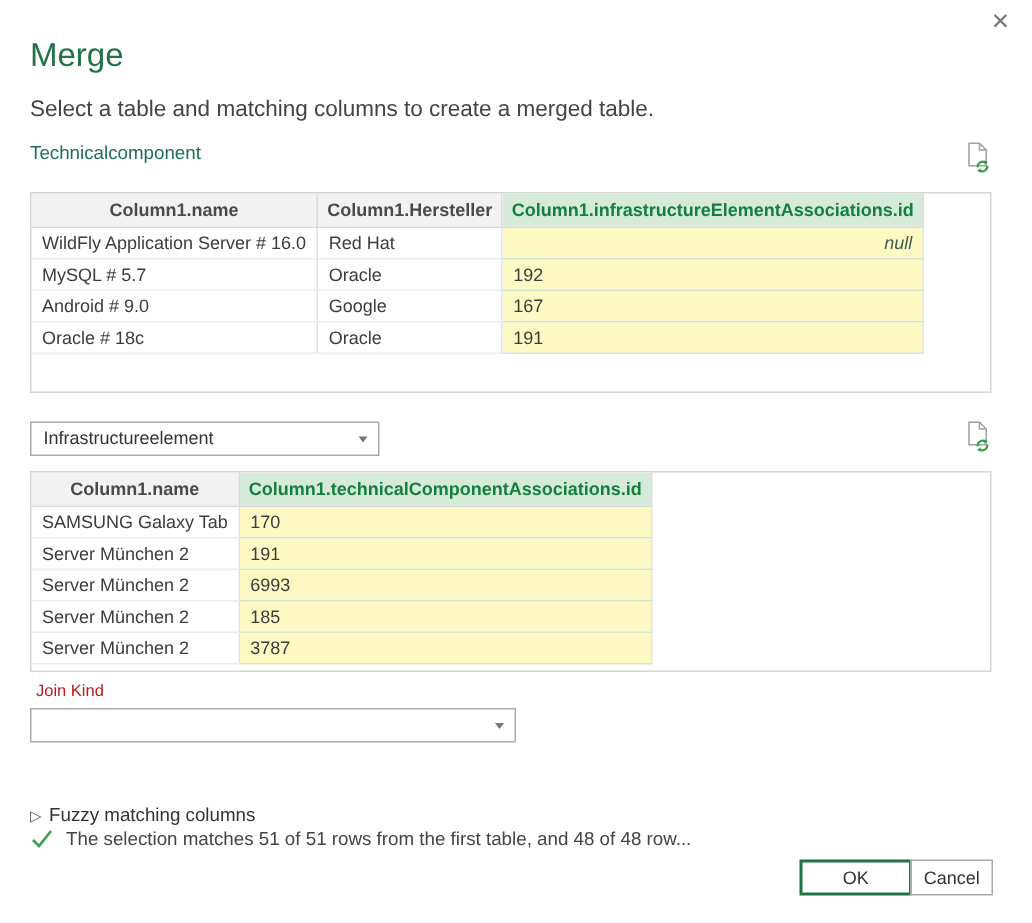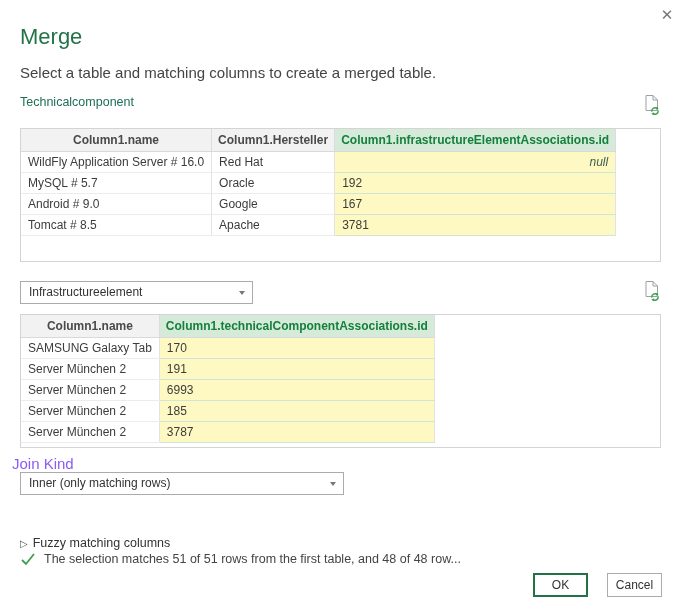--- a/index.html
+++ b/index.html
@@ -36,36 +36,36 @@
 
   .select-box { position:absolute; height:23px; border:1px solid #ababab; background:#fff;
     font-size:12px; color:#333; line-height:21px; padding:0 22px 0 8px; cursor:pointer;
     white-space:nowrap; overflow:hidden; }
   .sel-table2 { left:20px; top:281px; width:233px; }
   .sel-join  { left:20px; top:472px; width:324px; }
   .dd-arrow { position:absolute; right:7px; top:9px; width:0; height:0;
     border-left:3.5px solid transparent; border-right:3.5px solid transparent;
     border-top:4.5px solid #777; }
 
-  .join-label { position:absolute; left:12px; top:455px; font-size:15px; color:#8b5cf6; }
+  .join-label { position:absolute; left:24px; top:455px; font-size:11px; color:#b91c1c; }
 
   .fuzzy-row { position:absolute; left:20px; top:503px; display:flex; align-items:center; cursor:pointer; }
   .checkbox { width:14px; height:14px; border:1px solid #8a8a8a; background:#fff; display:inline-block; }
   .fuzzy-row .lbl { font-size:12.5px; color:#333; margin-left:8px; }
 
   .expander { position:absolute; left:20px; top:536px; font-size:12.5px; color:#333; cursor:pointer; }
   .expander .tri { font-size:10px; color:#555; margin-right:5px; }
 
   .status-row { position:absolute; left:21px; top:552px; display:flex; align-items:center; }
   .status-row .msg { font-size:12.5px; color:#444; margin-left:9px; }
 
   .btn { position:absolute; top:573px; height:24px; background:#fff; font-size:12px; color:#333;
     text-align:center; line-height:21px; cursor:pointer;
     font-family:"Liberation Sans","DejaVu Sans",sans-serif; }
-  .btn-ok { left:533px; width:55px; border:2px solid #217346; }
+  .btn-ok { left:533px; width:75px; border:2px solid #217346; }
   .btn-cancel { left:607px; width:55px; border:1px solid #ababab; line-height:22px; }
 </style>
 </head>
 <body>
 
 <div class="dialog">
 
   <div class="close-btn">✕</div>
 
   <div class="title">Merge</div>
@@ -106,23 +106,23 @@
         <td>MySQL # 5.7</td>
         <td>Oracle</td>
         <td class="sel">192</td>
       </tr>
       <tr>
         <td>Android # 9.0</td>
         <td>Google</td>
         <td class="sel">167</td>
       </tr>
       <tr>
-        <td>Tomcat # 8.5</td>
-        <td>Apache</td>
-        <td class="sel">3781</td>
+        <td>Oracle # 18c</td>
+        <td>Oracle</td>
+        <td class="sel">191</td>
       </tr>
     </tbody>
       </table>
   </div>
 
   <div class="select-box sel-table2">
     <span>Infrastructureelement</span>
     <span class="dd-arrow"></span>
   </div>
 
@@ -167,21 +167,20 @@
       <tr>
         <td>Server München 2</td>
         <td class="sel">3787</td>
       </tr>
     </tbody>
       </table>
   </div>
 
   <div class="join-label">Join Kind</div>
   <div class="select-box sel-join">
-    <span>Inner (only matching rows)</span>
     <span class="dd-arrow"></span>
   </div>
 
 
   <div class="expander">
     <span class="tri">▷</span><span>Fuzzy matching columns</span>
   </div>
 
   <div class="status-row">
     <svg width="14" height="13" viewBox="0 0 14 13">

